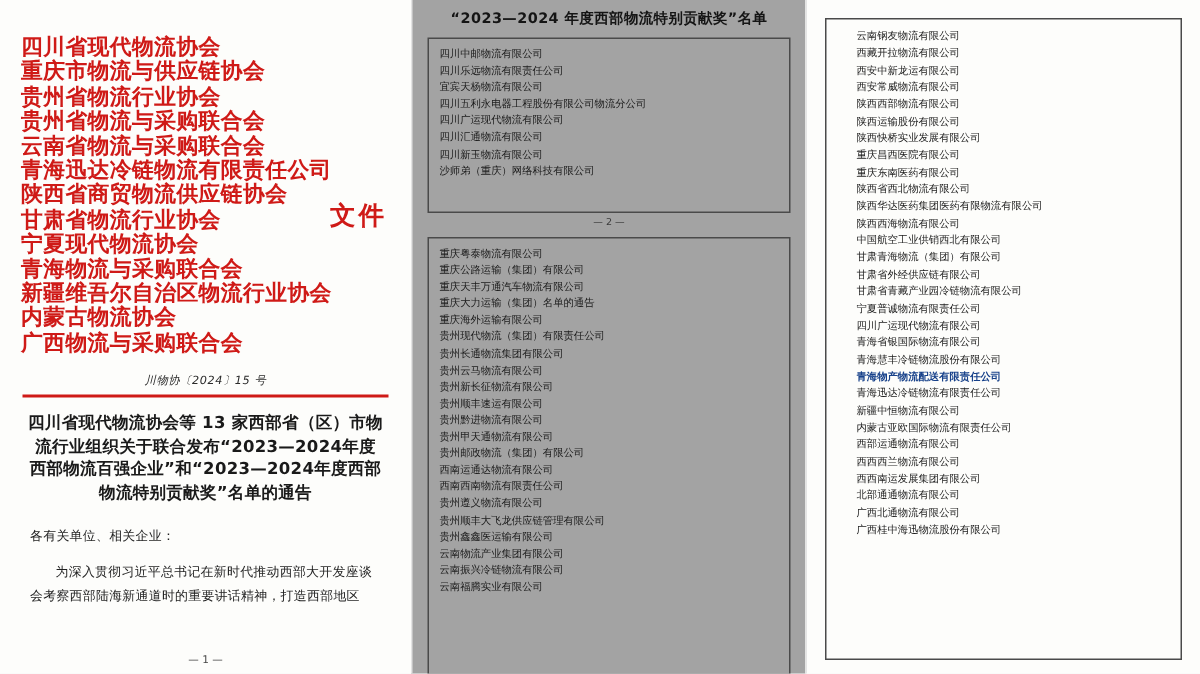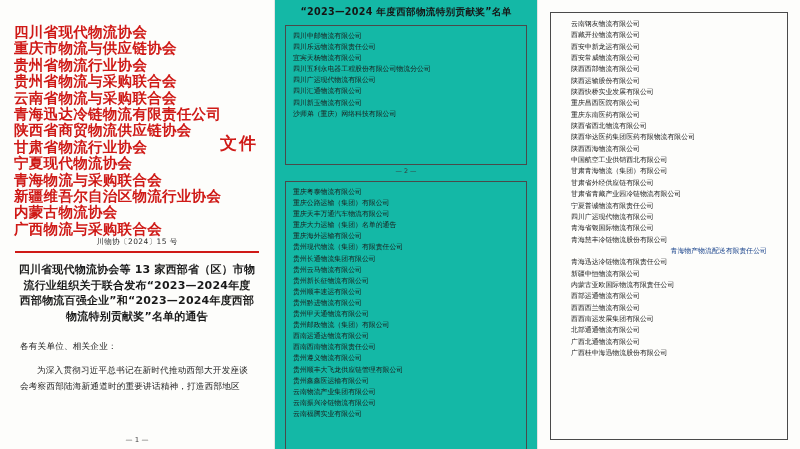--- a/index.html
+++ b/index.html
@@ -47,25 +47,26 @@
   .wenjian {
     position: absolute;
     right: 16px;
     top: 132px;
     color: #cf1a17;
     font-size: 17px;
     font-weight: 700;
     letter-spacing: 2px;
   }
   .doc-code {
-    margin-top: 0;
+    margin-top: 12px;
     text-align: center;
     font-size: 7.5px;
     color: #2b2b2b;
     letter-spacing: 0.4px;
+    font-style: italic;
   }
   .red-rule {
     margin: 4px auto 0 auto;
     width: 244px;
     height: 2px;
     background: #cf1a17;
   }
   .doc-title {
     margin: 9px 4px 0 4px;
     text-align: center;
@@ -94,40 +95,40 @@
     text-align: center;
     font-size: 7px;
     color: #444;
   }
 
   
   .doc-mid {
     position: relative;
     width: 263px;
     height: 449px;
-    background: #14b8a6;
+    background: #a3a3a3;
     border-left: 1px solid #e4e4e4;
     box-sizing: border-box;
     padding: 4px 10px 0 10px;
     overflow: hidden;
   }
   .mid-title {
     text-align: center;
     font-size: 9.6px;
     font-weight: 700;
     color: #151515;
     letter-spacing: 0.3px;
     margin: 2px 0 6px 0;
   }
   .col-box {
     border: 1px solid #4a4a4a;
     box-sizing: border-box;
     padding: 5px 7px;
   }
-  .col-box.b1 { height: 140px; }
+  .col-box.b1 { height: 117px; }
   .col-box.b2 { height: 292px; margin-top: 6px; }
   .mid-item {
     font-size: 6.9px;
     line-height: 11.1px;
     color: #1b1b1b;
     white-space: nowrap;
     overflow: hidden;
   }
   .mid-pagenum {
     text-align: center;
@@ -156,22 +157,21 @@
   .right-item {
     font-size: 6.9px;
     line-height: 11.35px;
     color: #1b1b1b;
     white-space: nowrap;
     overflow: hidden;
     position: relative;
   }
   .right-item.highlight {
     color: #17418a;
-    font-weight: 400;
-    text-align: right;
+    font-weight: 700;
   }
   .hl-frame {
     position: absolute;
     left: -4px;
     right: -4px;
     top: -1.5px;
     bottom: -1.5px;
     border: 1.6px solid #e8201a;
     box-sizing: border-box;
   }

